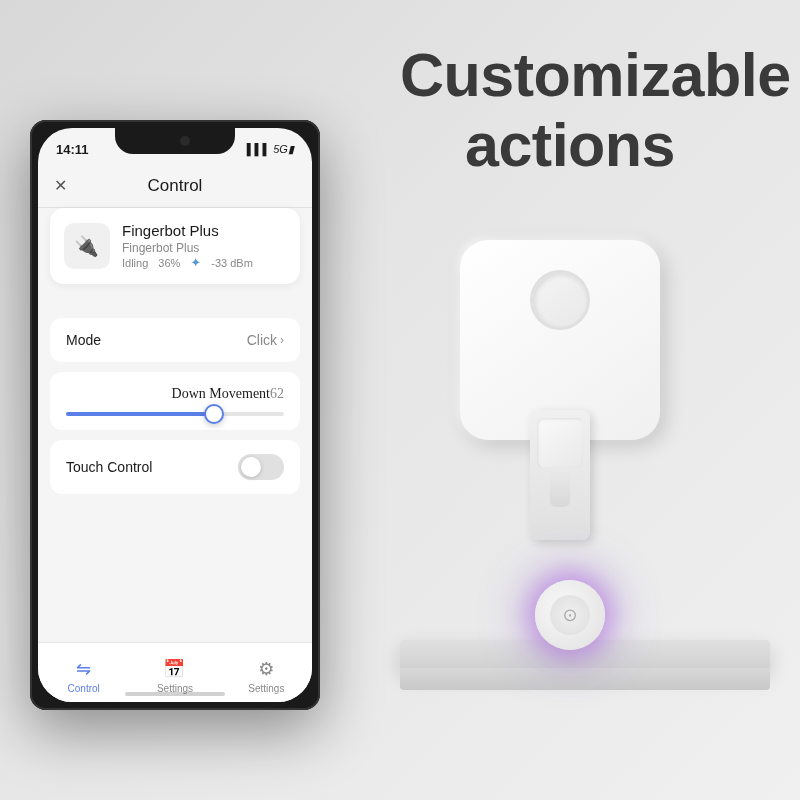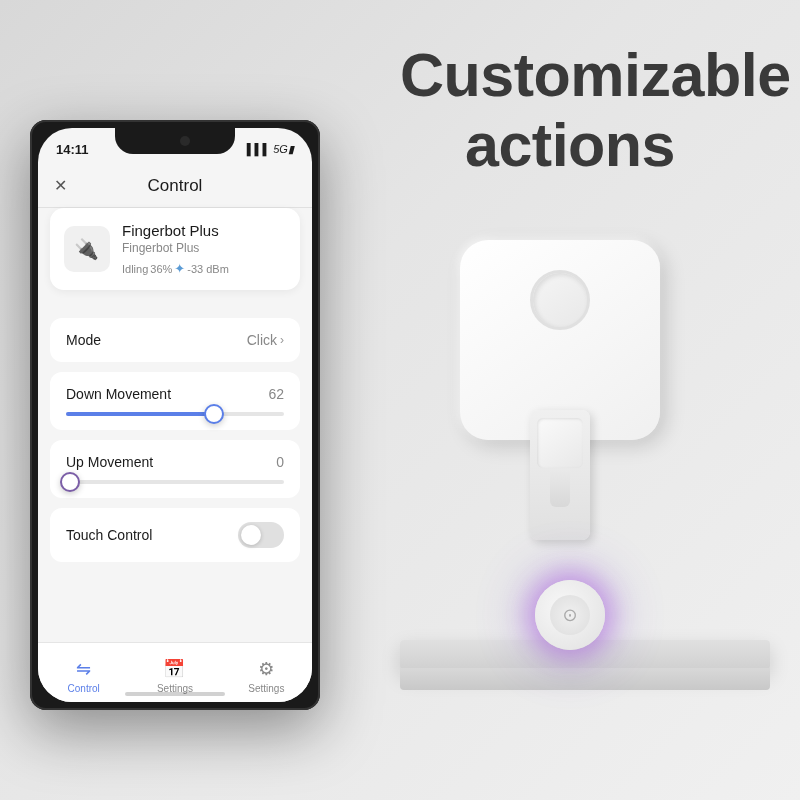--- a/index.html
+++ b/index.html
@@ -277,22 +277,21 @@
       font-weight: 500;
       color: #1a1a1a;
     }
     .device-model {
       font-size: 12px;
       color: #888;
       margin-top: 2px;
     }
     .device-stats {
       display: flex;
-      gap: 2px;
-      margin-top: 6px;
+      gap: 10px;
       font-size: 11px;
       color: #888;
       align-items: center;
     }
     .device-status {
       font-size: 11px;
       color: #888;
     }
     .bt-icon {
       color: #5b9bd5;
@@ -312,23 +311,24 @@
 
     
     .row-item {
       background: white;
       margin: 0 12px 10px;
       border-radius: 12px;
       padding: 14px 16px;
     }
     .row-header {
       display: flex;
-      justify-content: space-between;
+      justify-content: flex-end;
       align-items: center;
       margin-bottom: 10px;
+      font-family: Liberation Serif, serif;
     }
     .row-label {
       font-size: 14px;
       color: #1a1a1a;
     }
     .row-value {
       font-size: 14px;
       color: #888;
       display: flex;
       align-items: center;
@@ -530,30 +530,20 @@
           <span class="row-label">Down Movement</span>
           <span class="row-value">62</span>
         </div>
         <div class="slider-track">
           <div class="slider-fill" style="width: 68%;"></div>
           <div class="slider-thumb" style="left: 68%;"></div>
         </div>
       </div>
 
 
-      <div class="row-item">
-        <div class="row-header">
-          <span class="row-label">Up Movement</span>
-          <span class="row-value">0</span>
-        </div>
-        <div class="slider-track">
-          <div class="slider-fill purple" style="width: 0%;"></div>
-          <div class="slider-thumb purple" style="left: 2%;"></div>
-        </div>
-      </div>
 
       <div class="mode-row" style="margin-top:0;">
         <span class="row-label">Touch Control</span>
         <div class="toggle">
           <div class="toggle-knob"></div>
         </div>
       </div>
     </div>
 
     <div class="bottom-nav">

